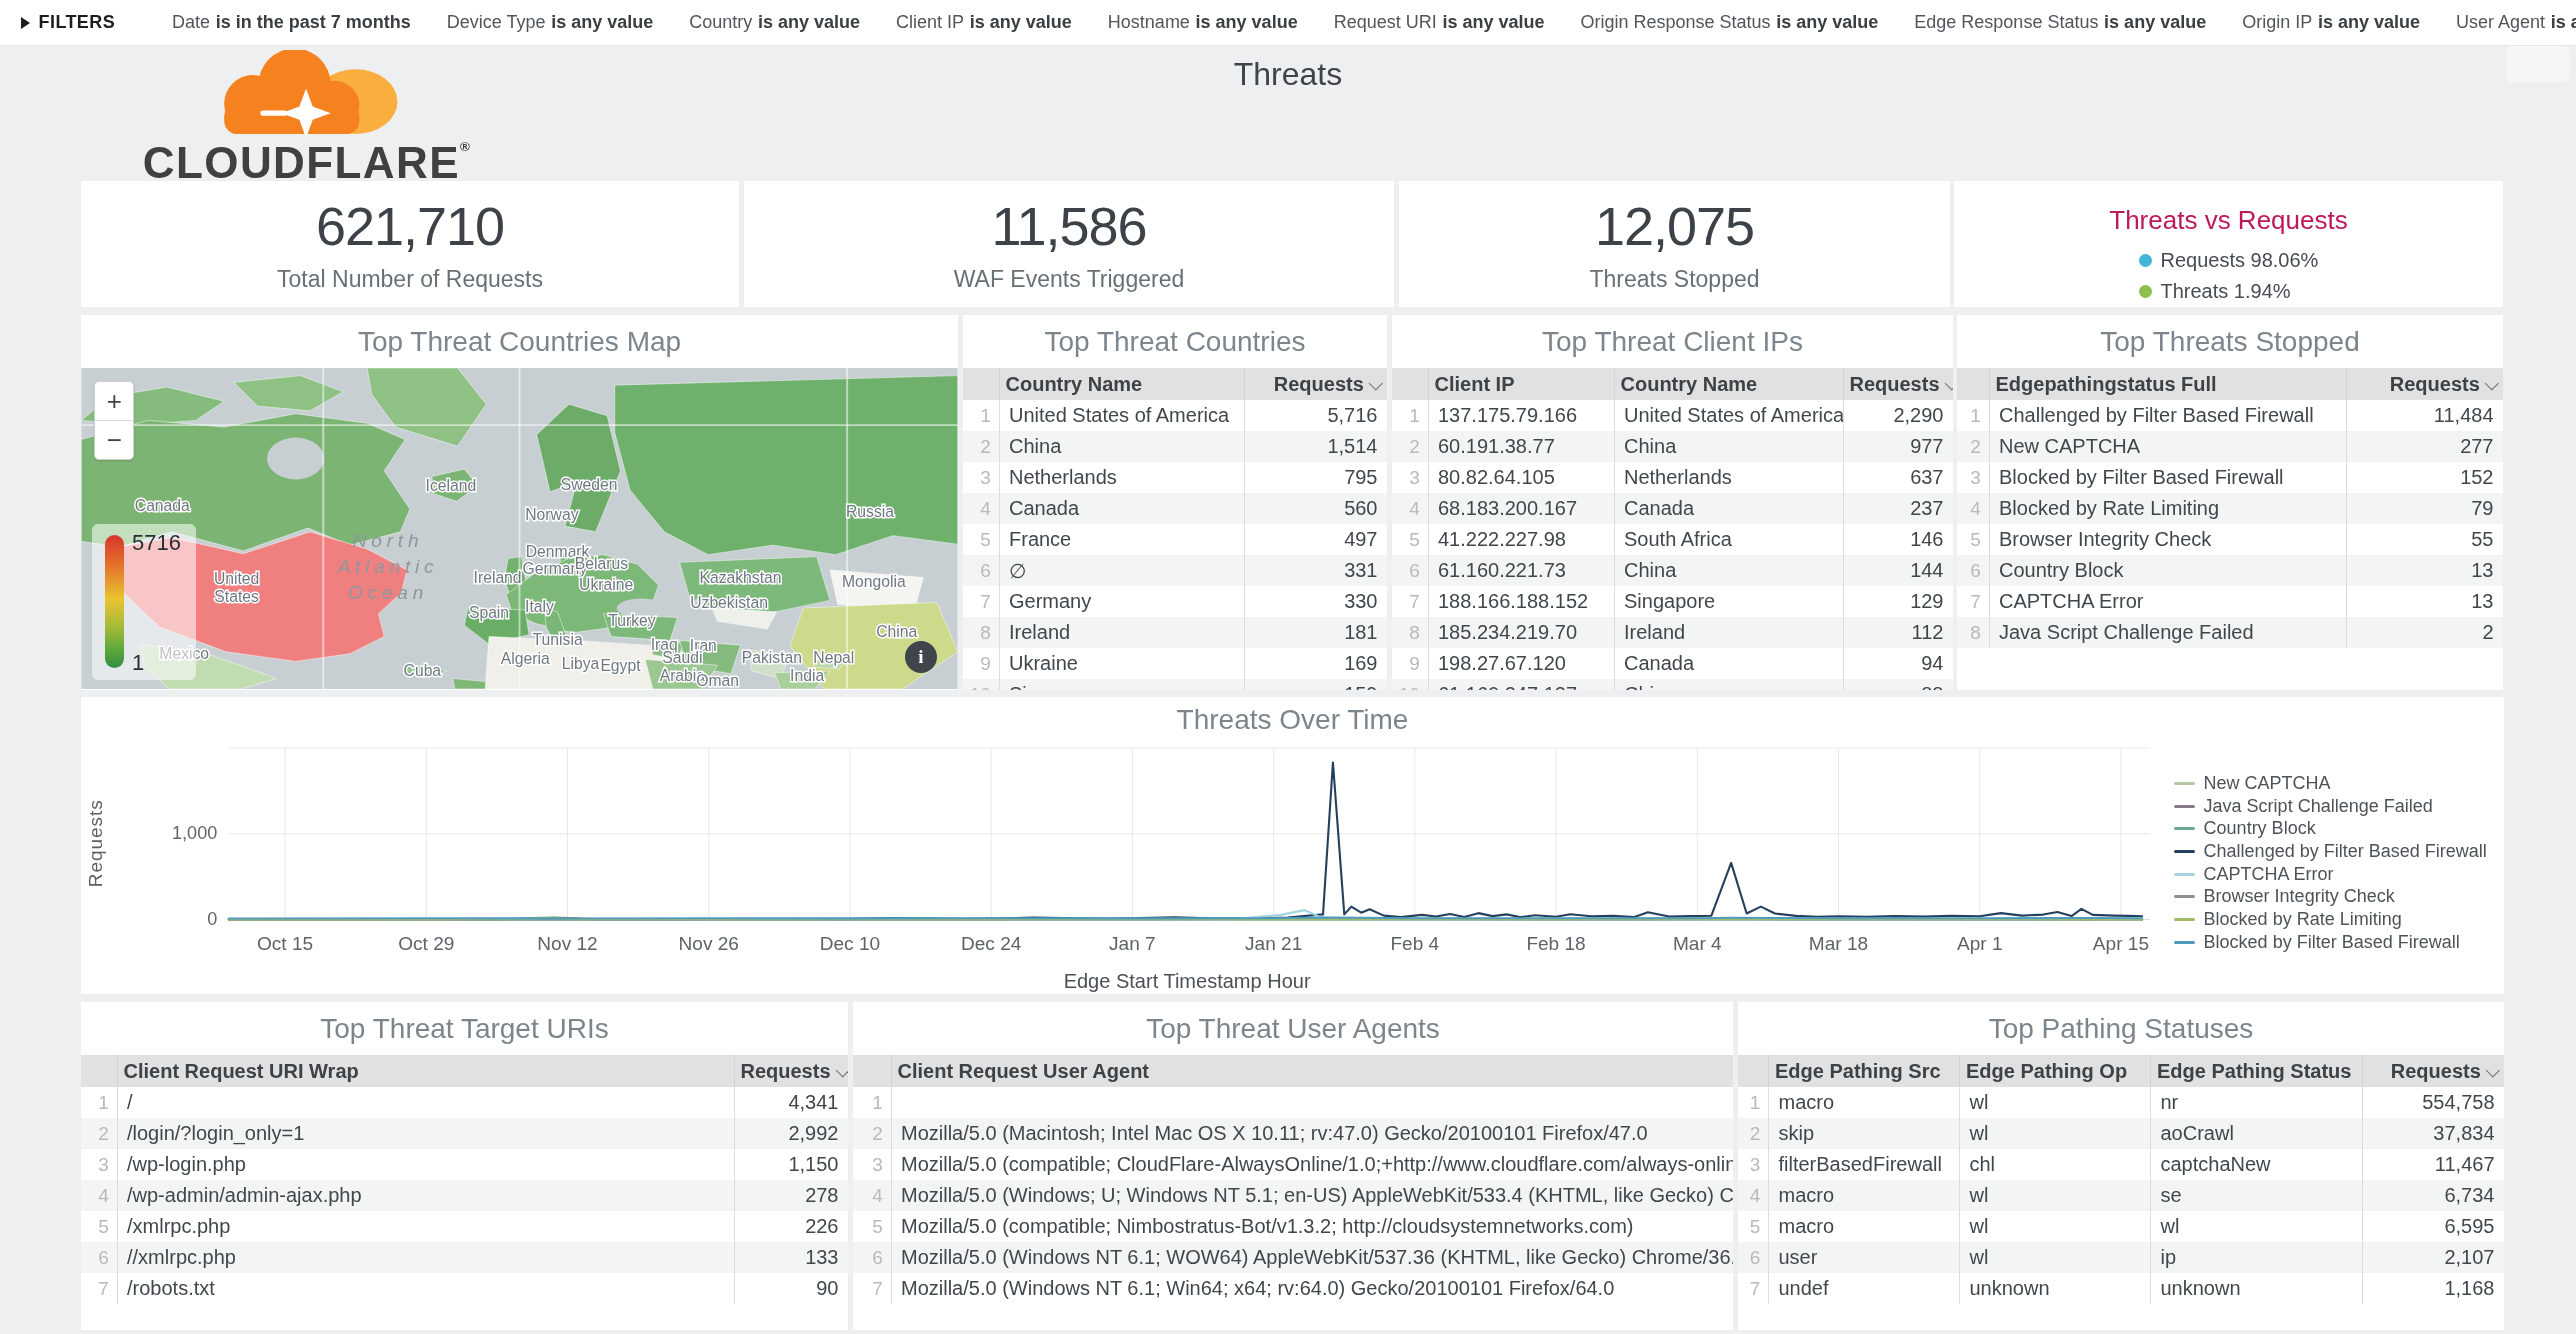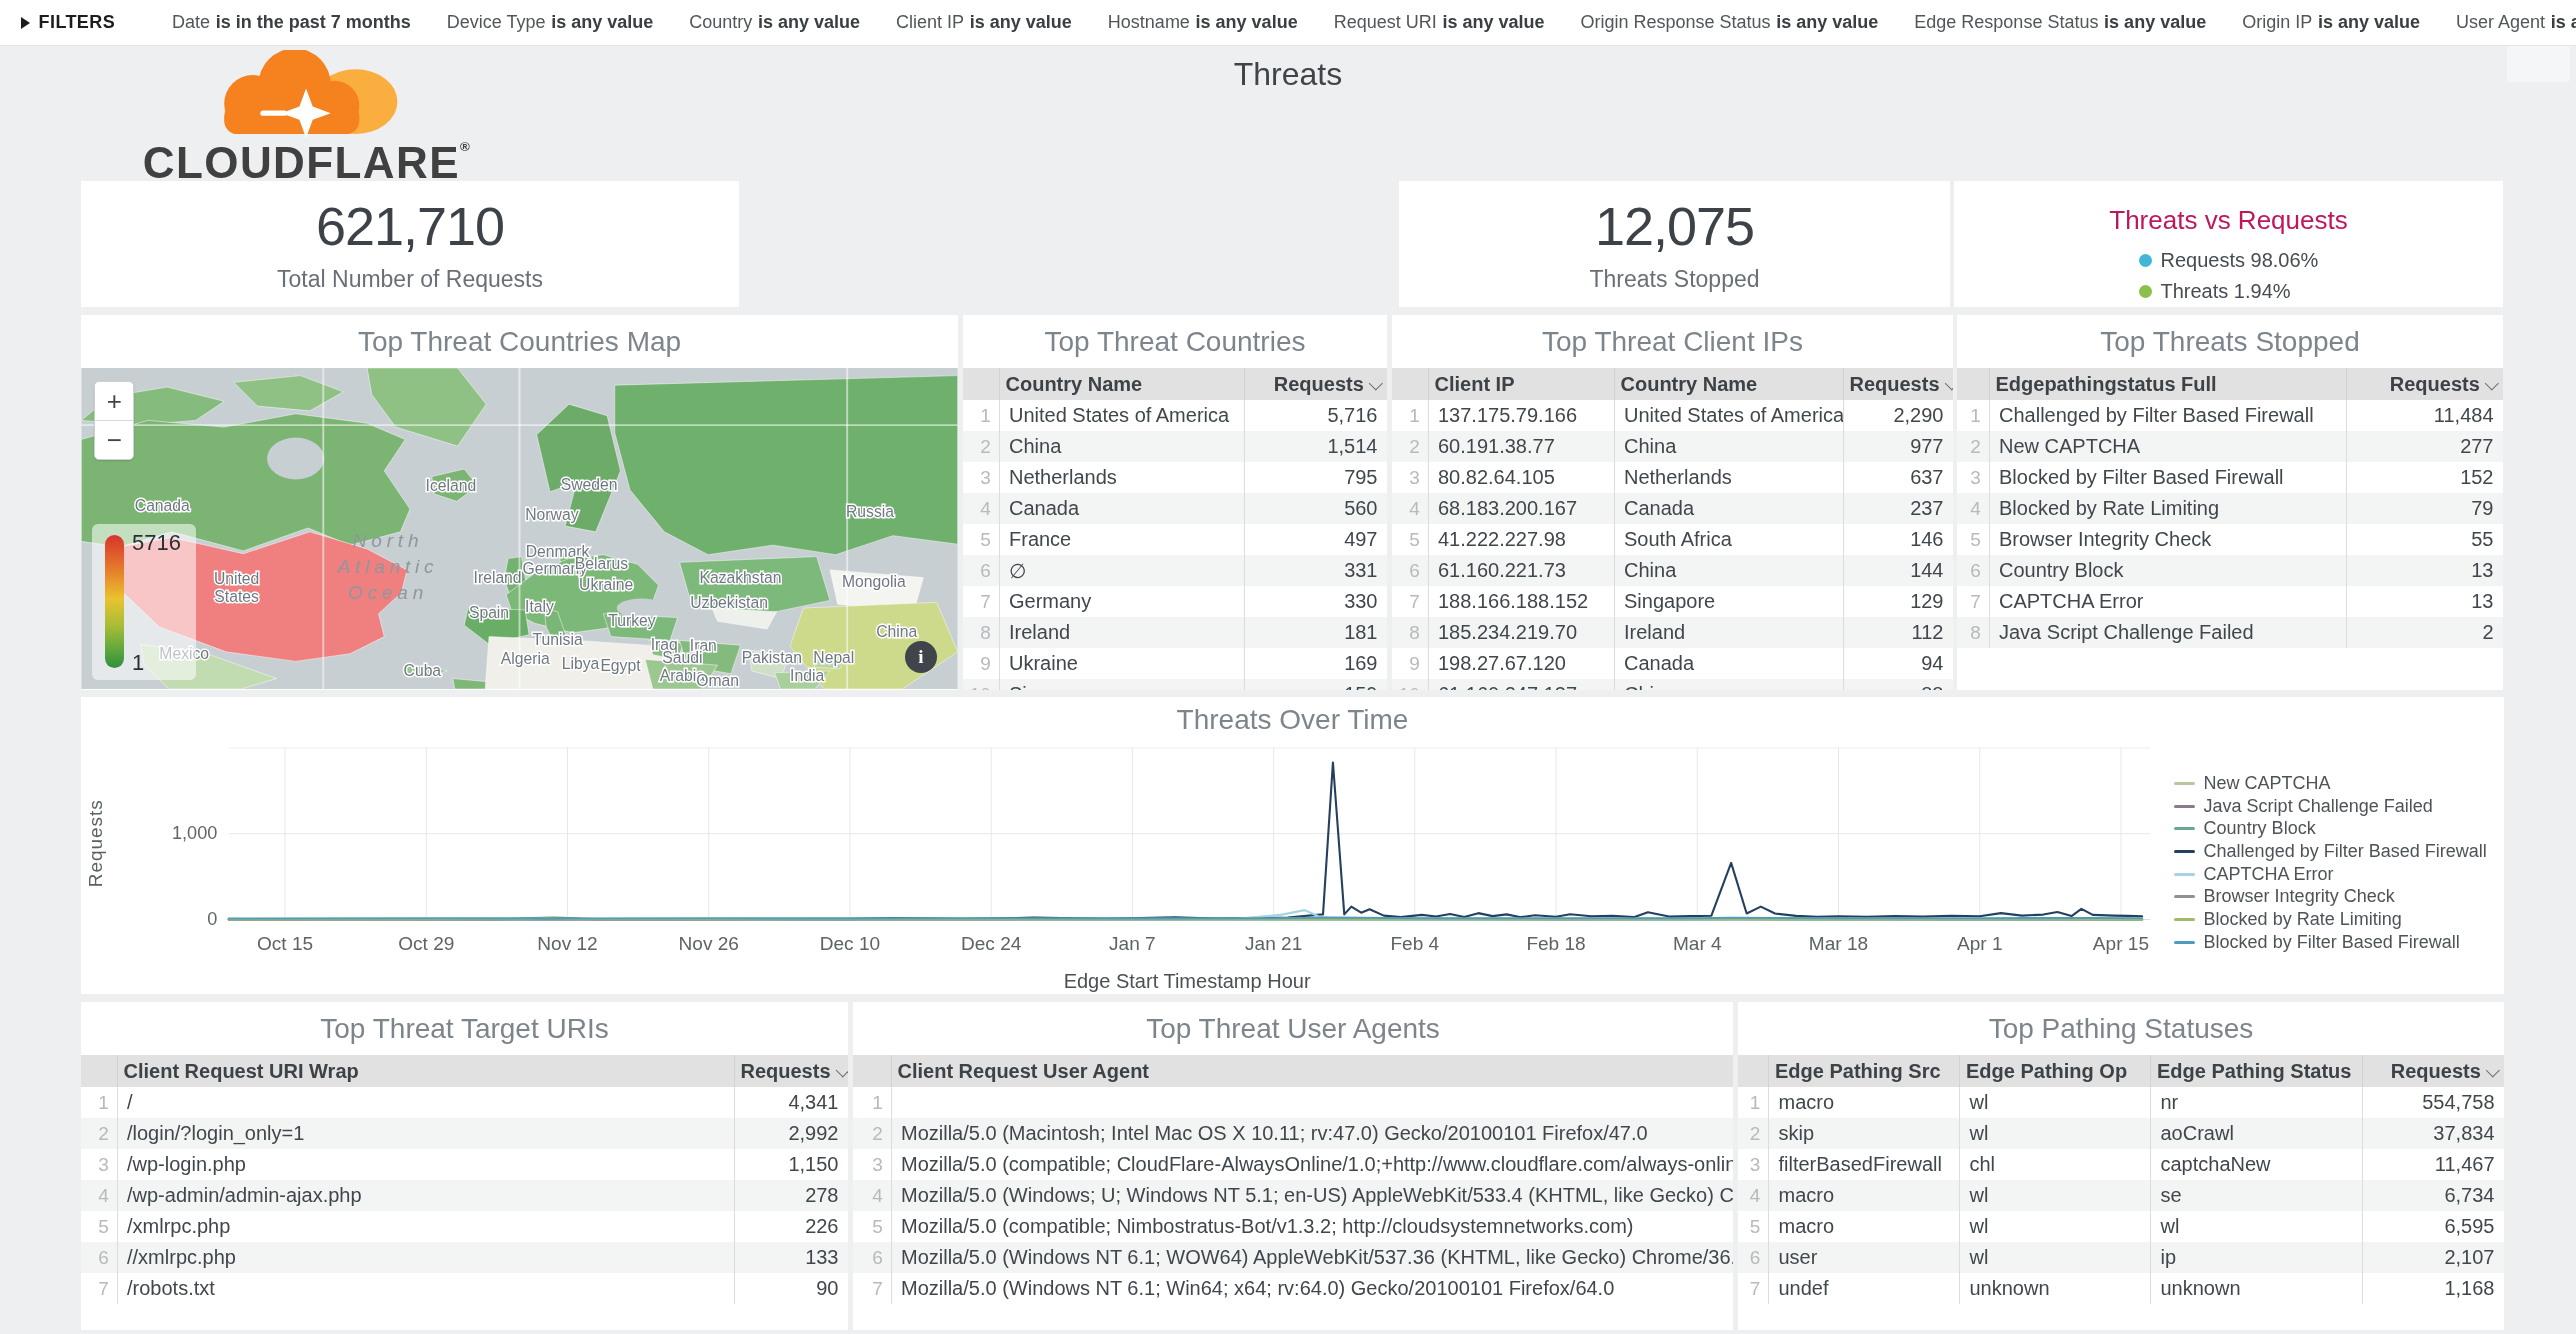--- a/index.html
+++ b/index.html
@@ -122,20 +122,24 @@
       <div class="logotext"><span>CLOUDFLARE</span><sup>®</sup></div>
     </div>
     <div class="titles">
       <div class="pgtitle">Threats</div>
     </div>
   </div>
 
   <div class="card stat" style="left:81px;top:181px;width:658px;height:126px;">
     <div class="stat-num">621,710</div>
     <div class="stat-label">Total Number of Requests</div>
+  </div>
+  <div class="card stat" style="left:744px;top:181px;width:650px;height:126px;">
+    <div class="stat-num">11,586</div>
+    <div class="stat-label">WAF Events Triggered</div>
   </div>
   <div class="card stat" style="left:1399px;top:181px;width:551px;height:126px;">
     <div class="stat-num">12,075</div>
     <div class="stat-label">Threats Stopped</div>
   </div>
   <div class="card tvr" style="left:1954px;top:181px;width:549px;height:126px;">
     <div class="tvr-title">Threats vs Requests</div>
     <div class="tvr-legend" id="tvrLegend">
         <div class="tvr-row">
           <span class="dot" style="background: rgb(65, 182, 217);"></span>

